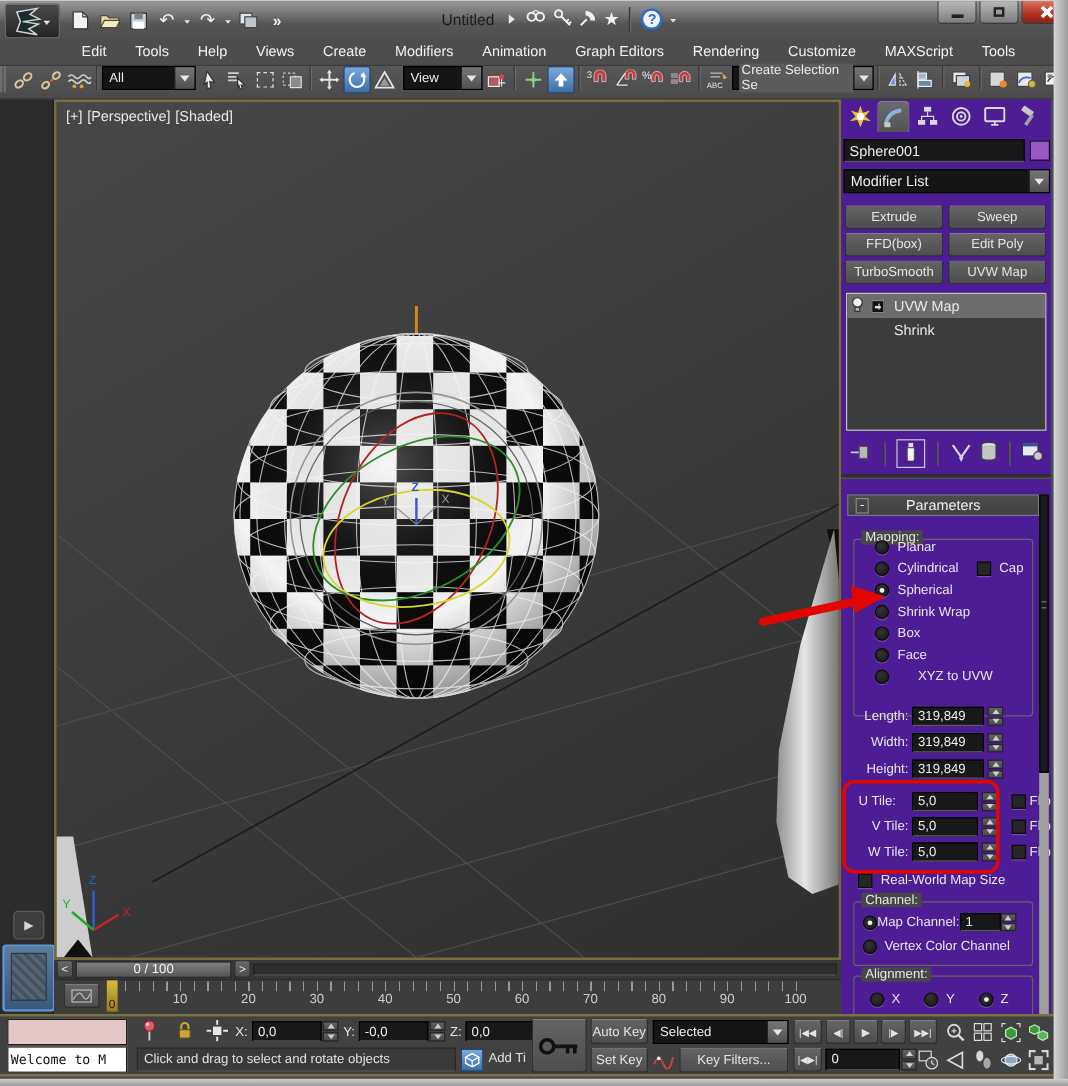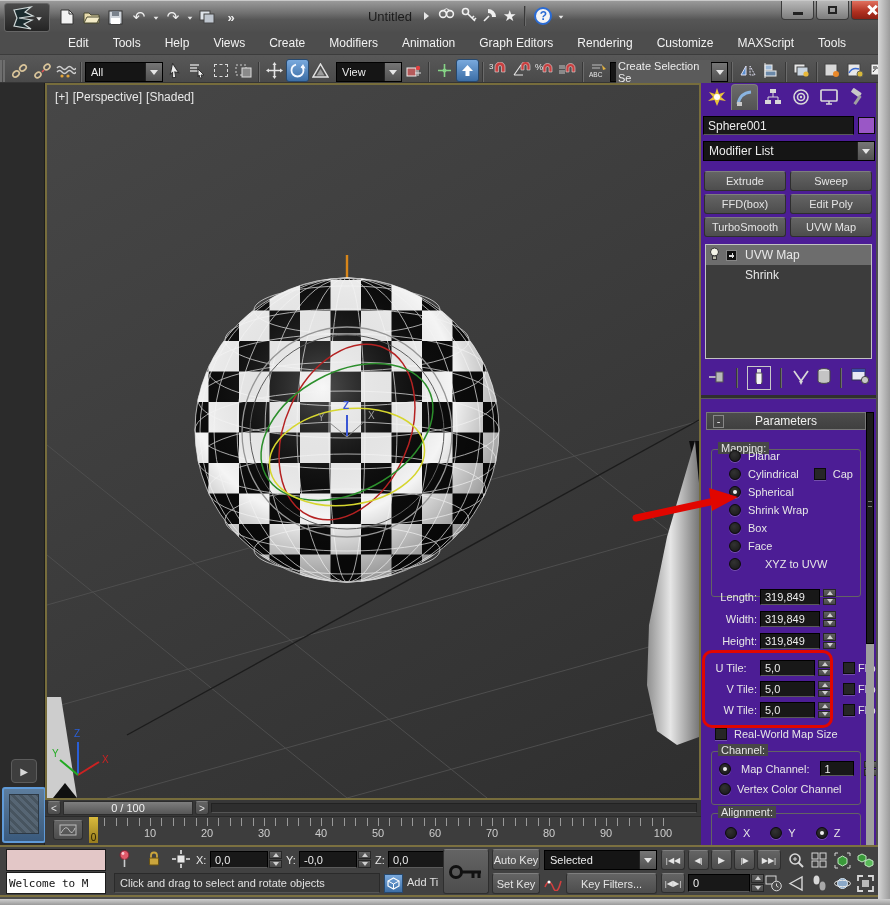--- a/index.html
+++ b/index.html
@@ -12,21 +12,21 @@
 .qat .ico{width:22px;height:22px;display:flex;align-items:center;justify-content:center;color:#eee}
 .title-text{color:#1c1c1c;font-size:13px}
 .winbtn{height:19px;border:1px solid #3a3a3a;border-top:none;border-radius:0 0 4px 4px;display:flex;align-items:center;justify-content:center}
 .winbtn.gray{background:linear-gradient(#b8b8b8,#7d7d7d)}
 .winbtn.red{background:linear-gradient(#e0705e,#b03020 60%,#8c2014)}
 .searchbox{background:#fff;border:1px solid #333;color:#777;font-style:italic;font-size:12px;height:20px;padding:0 5px;width:182px;font-family:"Liberation Sans",sans-serif}
 
 .menubar{left:0;top:32px;width:890px;height:23px;background:#4d4d4d;display:flex;align-items:center;gap:0;padding-left:56px;border-bottom:1px solid #3c3c3c}
 .menu-item{padding:2px 12px;color:#f2f2f2;font-size:12px}
 
-.toolbar{left:0;top:55px;width:890px;height:28px;background:linear-gradient(#585858,#4a4a4a);display:flex;align-items:flex-end;padding-left:0;border-bottom:1px solid #353535}
+.toolbar{left:0;top:55px;width:890px;height:28px;background:linear-gradient(#585858,#4a4a4a);display:flex;align-items:flex-start;padding-left:0;border-bottom:1px solid #353535}
 .sep-v{width:2px;height:20px;border-left:1px solid #383838;border-right:1px solid #6b6b6b;margin:0 3px;flex:0 0 2px}
 .tbtn{width:23px;height:23px;display:flex;align-items:center;justify-content:center;border-radius:3px;flex:0 0 auto}
 .tbtn.active{background:linear-gradient(#79a9dd,#3c6ea6);border:1px solid #27496e}
 .tbtn.bluebox{background:linear-gradient(#79a9dd,#3c6ea6);border:1px solid #27496e}
 .dd{background:#151515;border:1px solid #000;color:#ececec;display:flex;align-items:center;height:20px;font-size:11px;padding-left:5px;flex:0 0 auto;position:relative}
 .ddbtn{margin-left:auto;width:17px;height:18px;background:linear-gradient(#767676,#515151);border-left:1px solid #222;display:flex;align-items:center;justify-content:center}
 .tri-d{width:0;height:0;border:4px solid transparent;border-top:5px solid #e6e6e6;margin-top:5px}
 .tri-r{width:0;height:0;border:4px solid transparent;border-left:5px solid #e6e6e6;margin-left:4px}
 
 .btn3{background:linear-gradient(#646464,#4d4d4d);border:1px solid #2e2e2e;border-top-color:#7e7e7e;border-radius:3px;color:#e4e4e4;font-size:11px;display:flex;align-items:center;justify-content:center}
@@ -678,21 +678,21 @@
     </div>
 
     <div class="row abs" style="left:14px;top:645px;gap:7px">
       <span class="cb"></span>
       <span class="lbl">Real-World Map Size</span>
     </div>
 
     <div class="gbox" style="left:10px;top:668px;width:150px;height:54px">
       <span class="gtitle">Channel:</span>
     </div>
-    <div class="row abs" style="left:18px;top:678px;gap:10px">
+    <div class="row abs" style="left:18px;top:678px;gap:0">
       <span class="radio sel"></span>
       <span class="lbl">Map Channel:</span>
       <span class="field" style="width:34px;height:15px">
           <span>1</span>
         </span>
       <span class="spin" style="height:15px">
           <i class="u"></i>
           <i class="d"></i>
         </span>
     </div>

